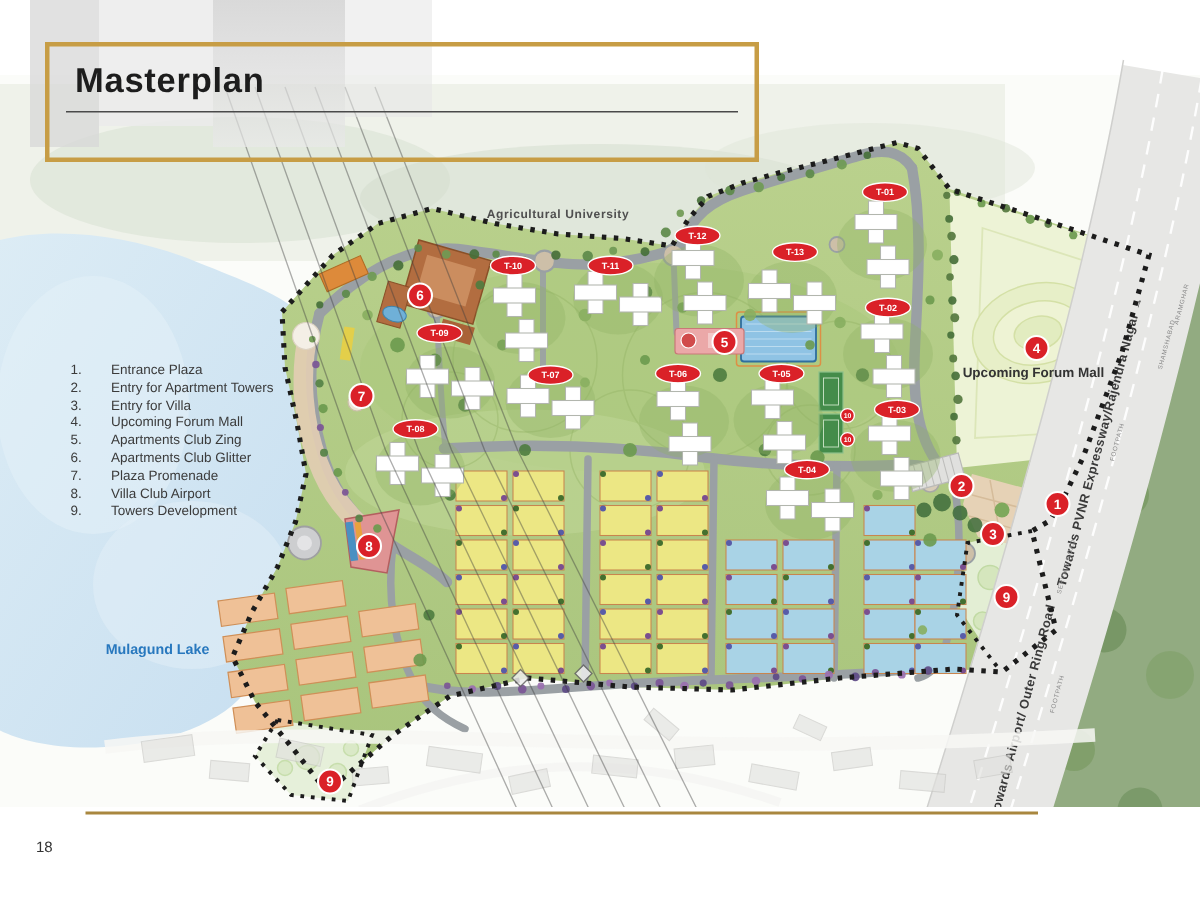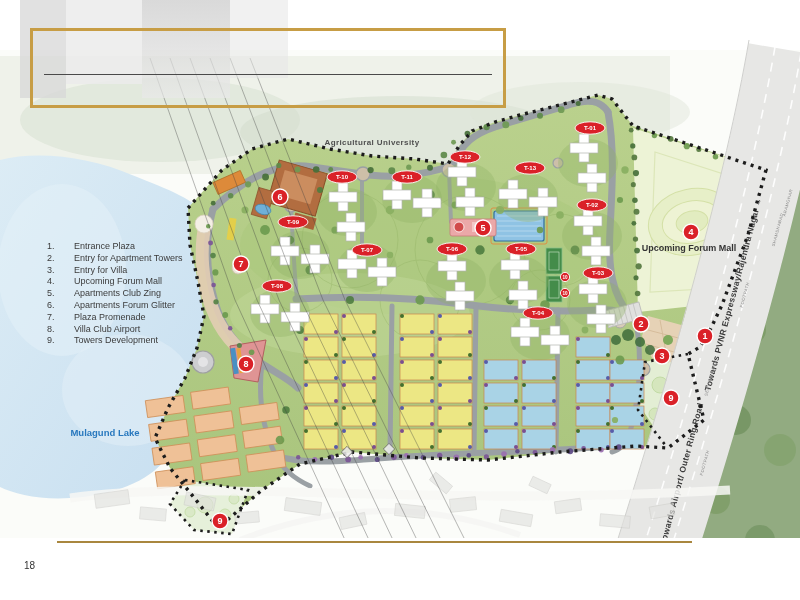--- a/index.html
+++ b/index.html
@@ -749,20 +749,21 @@
   </svg>
 
   <div class="deco">
     <span class="b1"></span>
       <span class="b2"></span>
       <span class="b3"></span>
       <span class="b4"></span>
   </div>
 
   <div class="title-box">
+    <h1>Masterplan</h1>
     <div class="title-rule"></div>
   </div>
 
   <div class="legend">
     <div id="legend-list">
         <div class="legend-row">
           <span class="num">1.</span>
           <span class="lbl">Entrance Plaza</span>
         </div>
         <div class="legend-row">
@@ -776,21 +777,21 @@
         <div class="legend-row">
           <span class="num">4.</span>
           <span class="lbl">Upcoming Forum Mall</span>
         </div>
         <div class="legend-row">
           <span class="num">5.</span>
           <span class="lbl">Apartments Club Zing</span>
         </div>
         <div class="legend-row">
           <span class="num">6.</span>
-          <span class="lbl">Apartments Forum Glitter</span>
+          <span class="lbl">Apartments Club Glitter</span>
         </div>
         <div class="legend-row">
           <span class="num">7.</span>
           <span class="lbl">Plaza Promenade</span>
         </div>
         <div class="legend-row">
           <span class="num">8.</span>
           <span class="lbl">Villa Club Airport</span>
         </div>
         <div class="legend-row">

